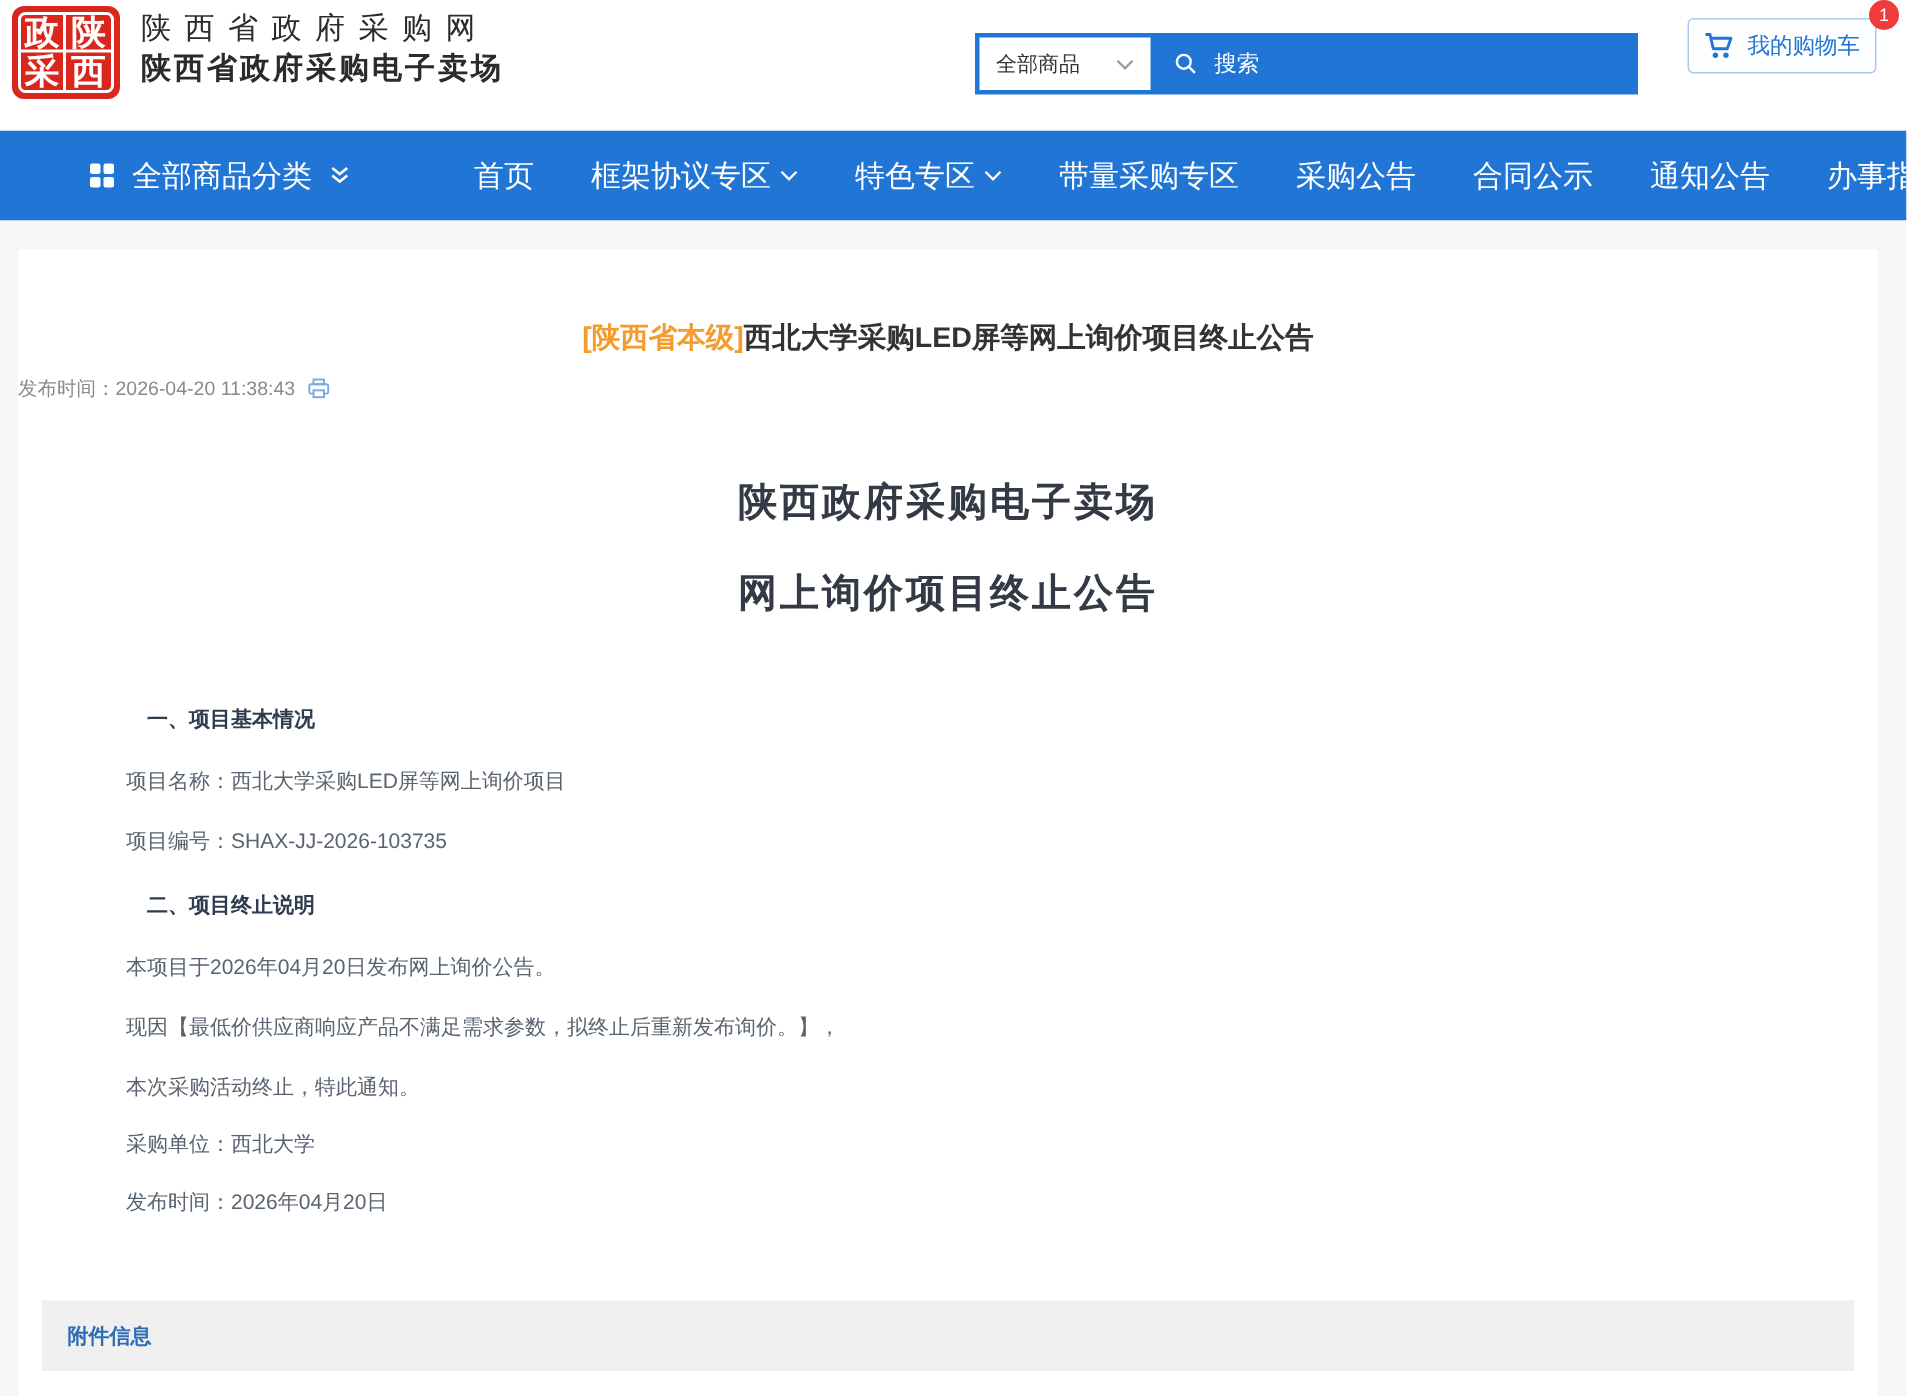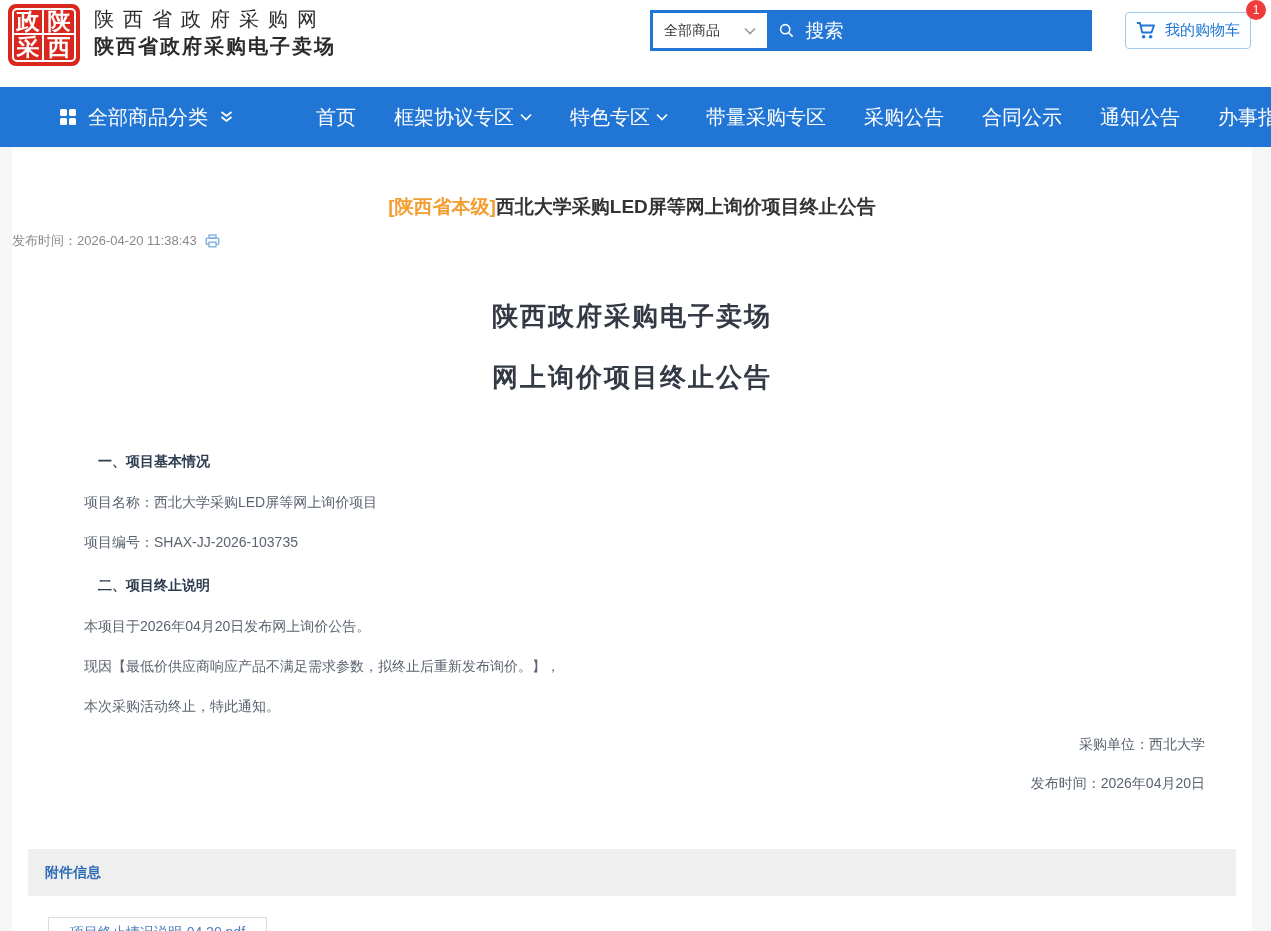--- a/index.html
+++ b/index.html
@@ -14,67 +14,67 @@
   .logo-grid { width:100%; height:100%; border:2px solid #fff; border-radius:5px;
     display:grid; grid-template-columns:1fr 1fr; grid-template-rows:1fr 1fr; }
   .logo-grid span { display:flex; align-items:center; justify-content:center;
     color:#fff; font-size:23px; font-weight:bold; line-height:1; }
   .logo-grid span:nth-child(1), .logo-grid span:nth-child(2) { border-bottom:2px solid #fff; }
   .logo-grid span:nth-child(1), .logo-grid span:nth-child(3) { border-right:2px solid #fff; }
   .site-titles { position:absolute; left:94px; top:5px; color:#2b2b2b; }
   .site-title-1 { font-size:20px; font-weight:normal; letter-spacing:9px; line-height:28px; white-space:nowrap; }
   .site-title-2 { font-size:20px; font-weight:bold; letter-spacing:2px; line-height:27px; white-space:nowrap; }
 
-  .search-wrap { position:absolute; left:650px; top:10px; width:442px; height:41px;
+  .search-wrap { position:absolute; left:650px; top:22px; width:442px; height:41px;
     background:#2176d5; display:flex; align-items:stretch; padding:3px; }
   .search-cat { width:114px; background:#fff; display:flex; align-items:center;
     justify-content:space-between; padding:0 11px; font-size:14px; color:#333;
     margin-right:3px; cursor:pointer; }
   .search-cat .chev { color:#9b9b9b; }
   .search-input { flex:1; border:none; outline:none; font-size:14px; color:#333; padding:0 12px; min-width:0; }
   .search-input::placeholder { color:#bcbcbc; }
-  .search-btn { width:82px; background:#2176d5; border:none; color:#fff; font-size:19px;
+  .search-btn { width:82px; background:#2176d5; border:none; color:#fff; font-size:15px;
     display:flex; align-items:center; justify-content:center; gap:12px; cursor:pointer; }
 
   .cart-btn { position:absolute; left:1125px; top:12px; width:126px; height:37px;
     background:#fdfeff; border:1px solid #a8c9ee; border-radius:4px; color:#2176d5;
     font-size:15px; display:flex; align-items:center; justify-content:center; gap:9px; cursor:pointer; }
   .cart-badge { position:absolute; left:1246px; top:0; width:20px; height:20px;
     background:#ef3b3b; border-radius:50%; color:#fff; font-size:12px;
     display:flex; align-items:center; justify-content:center; z-index:2; }
 
   
   .nav { height:60px; background:#2176d5; display:flex; align-items:center; color:#fff; font-size:20px; }
   .nav-cats { display:flex; align-items:center; gap:12px; margin-left:60px; cursor:pointer; white-space:nowrap; }
   .grid-icon { display:grid; grid-template-columns:7px 7px; grid-template-rows:7px 7px; gap:2px; }
   .grid-icon i { background:#fff; border-radius:1.5px; }
   .nav-links { display:flex; align-items:center; margin-left:83px; gap:38px; }
   .nav-item { display:flex; align-items:center; gap:6px; cursor:pointer; white-space:nowrap; }
 
   
-  .main { background:#f5f6f7; height:784px; padding-top:1px; }
+  .main { background:#f5f6f7; height:784px; padding-top:19px; }
   .panel { margin-left:12px; width:1240px; min-height:771px; background:#fff; }
 
   .doc-title { text-align:center; padding-top:46px; font-size:19px; font-weight:bold; color:#333; }
   .doc-title .tag { color:#f39c2f; }
   .pub-time { text-align:center; margin-top:12px; font-size:13px; color:#8a8a8a;
     display:flex; align-items:center; gap:8px; }
   .printer { cursor:pointer; display:inline-flex; }
 
   .doc-head { text-align:center; font-family:"Liberation Serif","DejaVu Serif",serif;
     font-size:26px; font-weight:bold; color:#333a45; letter-spacing:2px; }
   .doc-head-1 { margin-top:49px; }
   .doc-head-2 { margin-top:26px; }
 
   .content { padding:0 47px 0 72px; color:#5a6470; font-size:14px; }
   .sec-heading { font-size:14px; font-weight:bold; color:#2e3c50; padding-left:14px; }
   .sec1-heading { margin-top:58px; }
   .sec2-heading { margin-top:26px; }
   .para { margin-top:23px; line-height:17px; }
-  .right-line { text-align:right; margin-top:21px; color:#5a6470; }
+  .right-line { text-align:left; margin-top:21px; color:#5a6470; }
 
   .attach-bar { margin:56px 16px 0 16px; background:#efefef; height:47px;
     display:flex; align-items:center; padding-left:17px; }
   .attach-title { font-size:14px; font-weight:bold; color:#2e6cb5; }
   .attach-file { display:inline-block; margin:21px 0 0 36px; height:30px; line-height:28px;
     border:1px solid #dcdcdc; background:#fff; padding:0 21px; font-size:14px;
     color:#5080c0; cursor:pointer; }
 </style>
 </head>
 <body>

